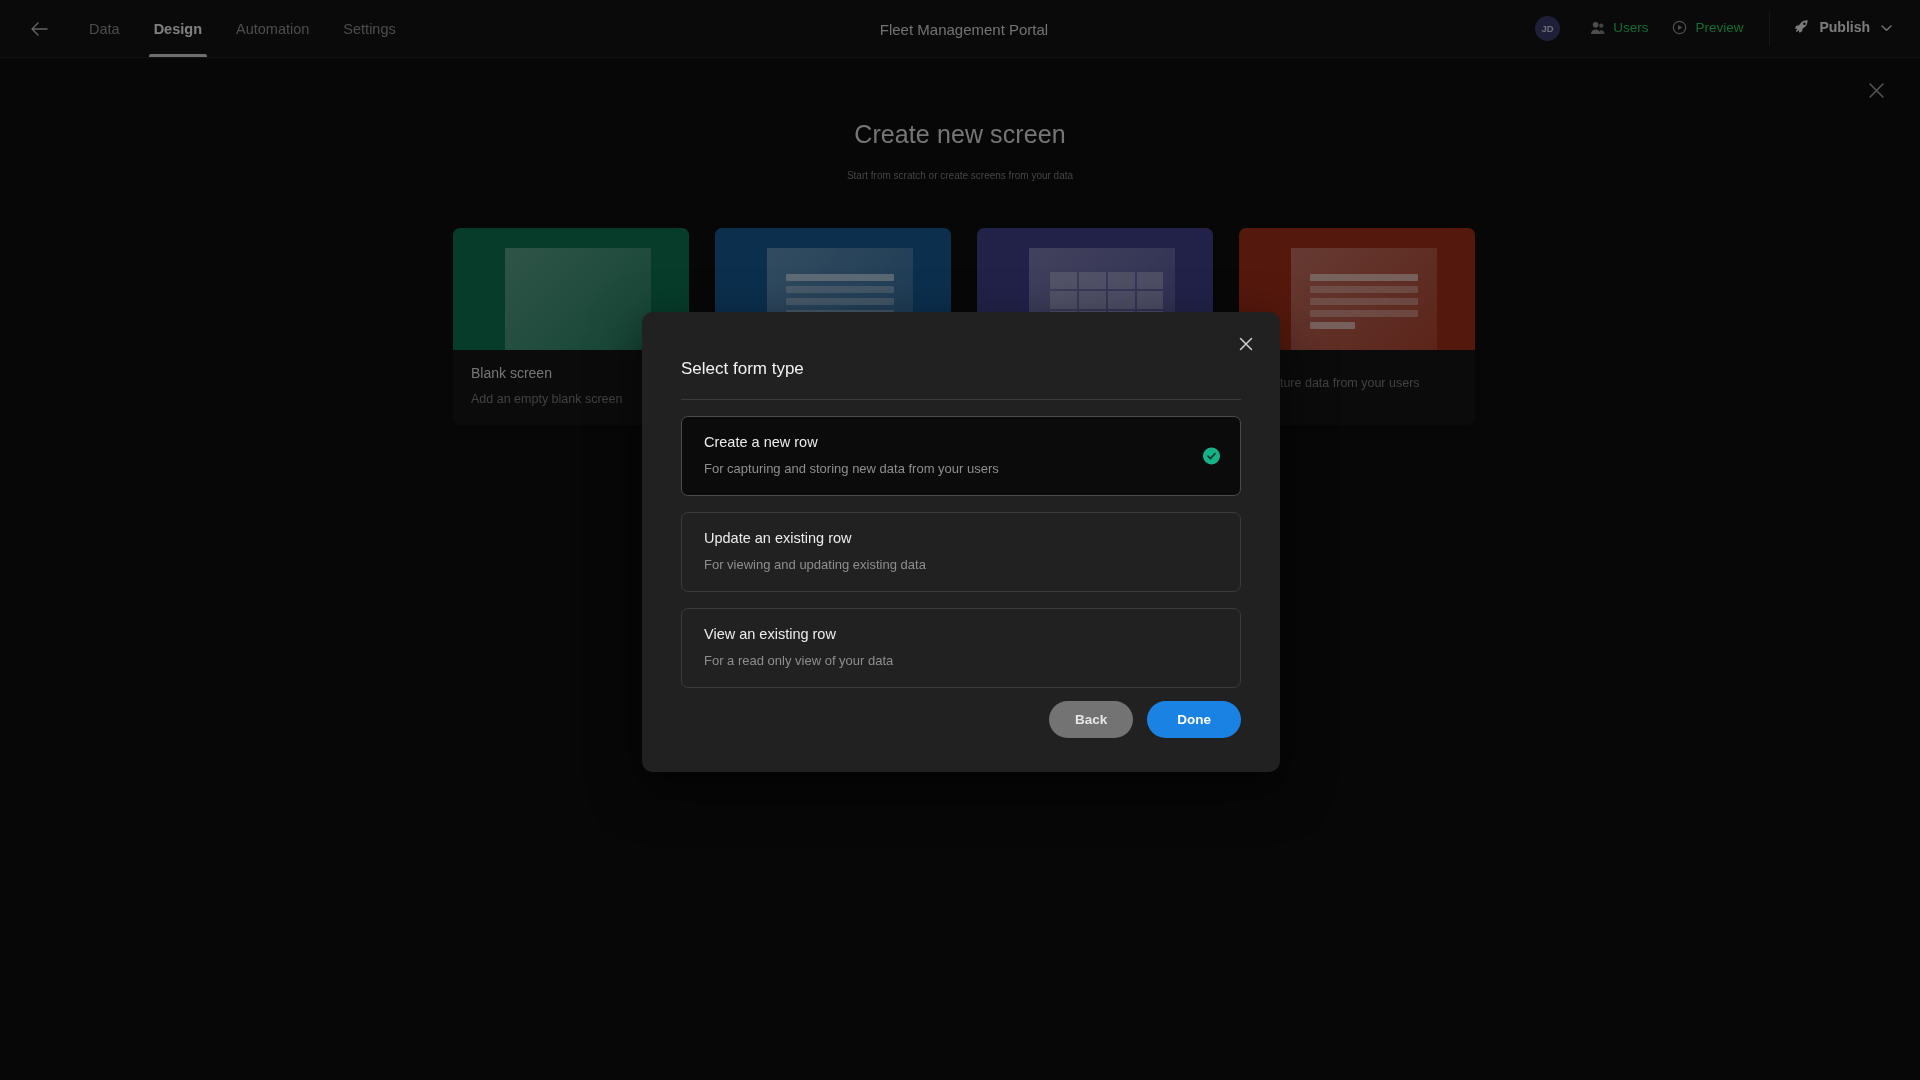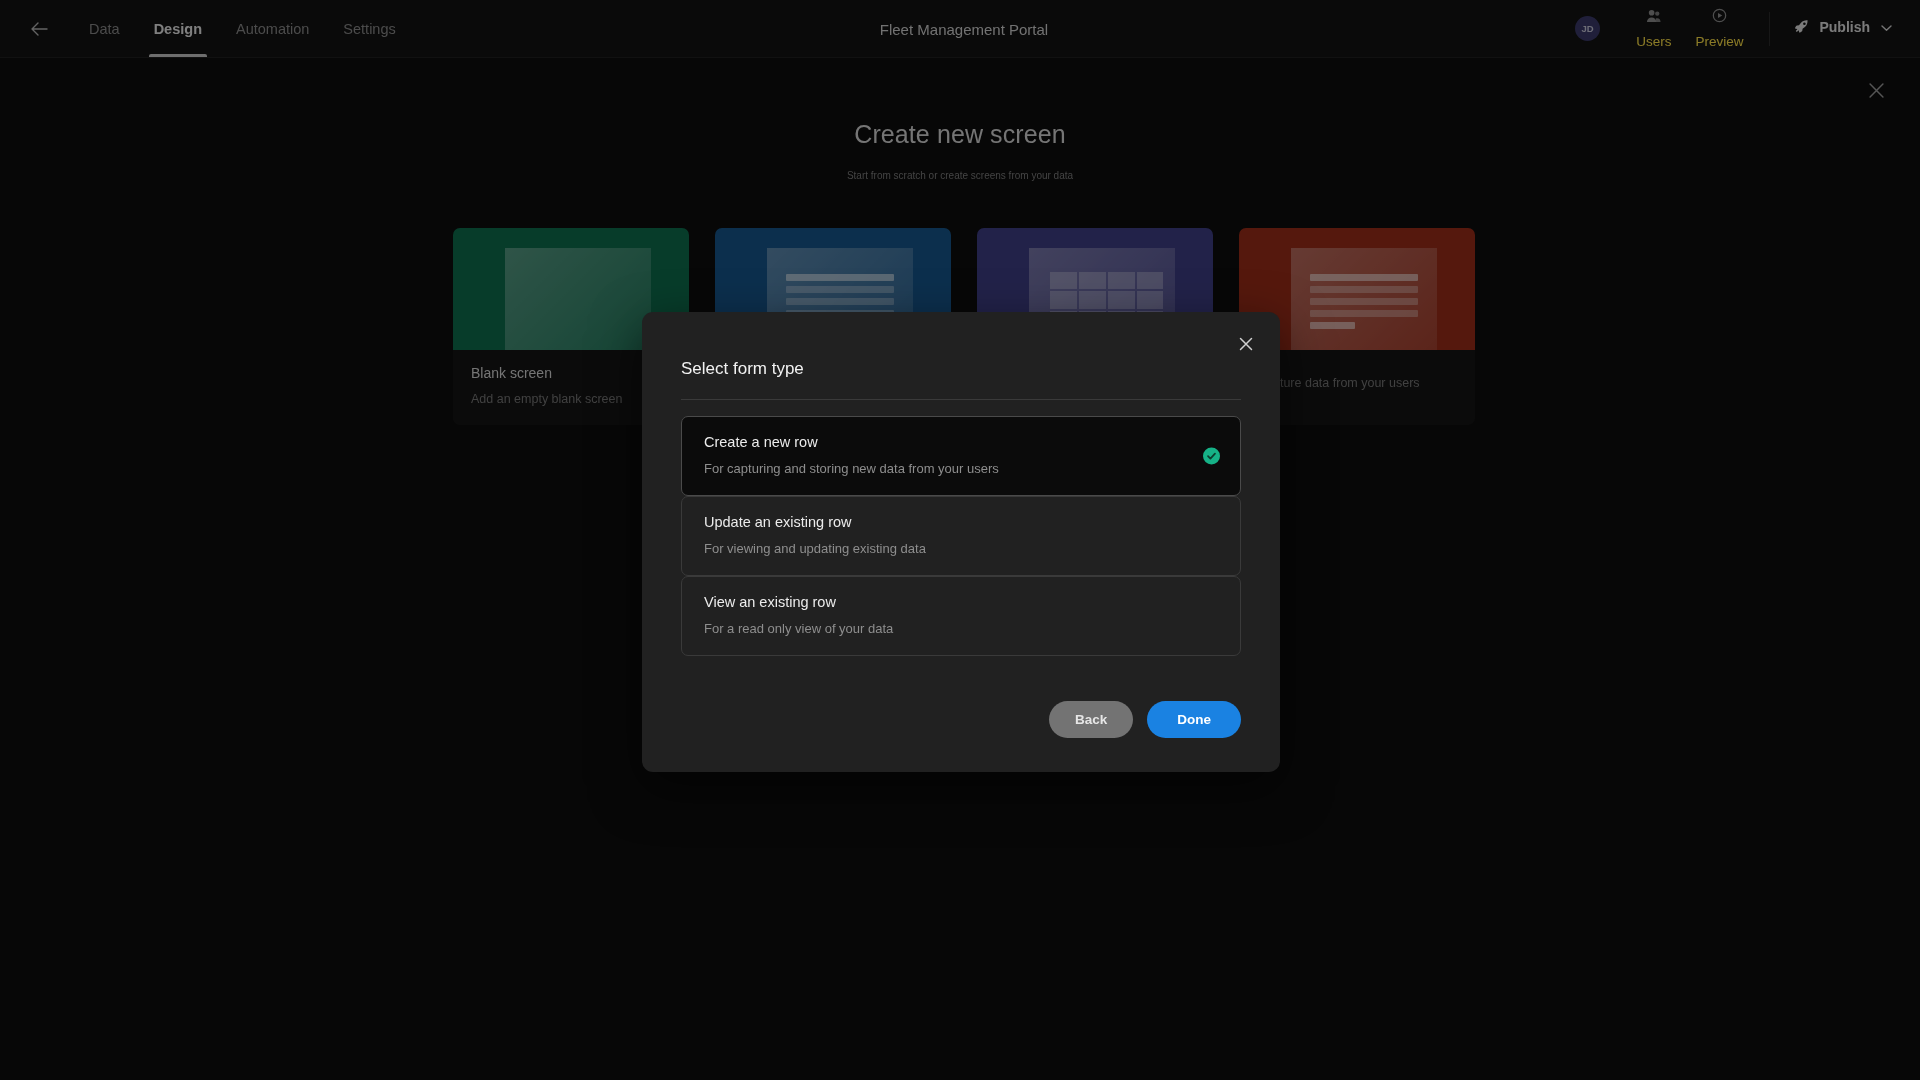--- a/index.html
+++ b/index.html
@@ -45,26 +45,26 @@
 
   .topbar-right {
     margin-left: auto; display: flex; align-items: center; height: 100%;
     padding-right: 18px; gap: 0px;
   }
   .avatar {
     width: 25px; height: 25px; border-radius: 50%;
     background: #3b3a6b;
     display: flex; align-items: center; justify-content: center;
     font-size: 9.5px; color: #c6c6d8; font-weight: bold; letter-spacing: .2px;
-    cursor: pointer; margin-right: 24px;
+    cursor: pointer; margin-right: 18px;
   }
   .tb-item {
-    display: flex; align-items: center; gap: 8px;
-    font-size: 13.5px; color: #fde047; cursor: pointer;
-    padding: 7px 12px; border-radius: 5px; flex-direction: column;
+    display: flex; align-items: flex-start; gap: 8px;
+    font-size: 13.5px; color: #22c55e; cursor: pointer;
+    padding: 7px 12px; border-radius: 5px;
   }
   .tb-sep { width: 1px; height: 34px; background: #2b2b2b; margin: 0 14px; }
   .publish { display: flex; align-items: flex-start; gap: 9px; font-size: 14px; color: #e0e0e0; cursor: pointer; padding: 7px 10px; font-weight: bold;}
   .chev { margin-left: 2px; }
 
   
   .page-close {
     position: absolute; top: 76px; right: 28px;
     width: 32px; height: 32px; display: flex; align-items: center; justify-content: center;
     cursor: pointer; border-radius: 5px;
@@ -121,21 +121,21 @@
     position: absolute; left: 39px; top: 47px;
     font-size: 17px; font-weight: normal; color: #f2f2f2;
   }
   .modal-divider {
     position: absolute; left: 39px; right: 39px; top: 87px;
     height: 1px; background: #3a3a3a;
   }
   .options { position: absolute; left: 39px; top: 104px; right: 39px; }
   .option {
     border: 1px solid #3a3a3a; border-radius: 7px;
-    padding: 17px 22px 19px; margin-bottom: 0;
+    padding: 17px 22px 19px; margin-bottom: 16px;
     position: relative; cursor: pointer; background: transparent;
   }
   .option.selected { background: #0b0b0b; border-color: #4a4a4a; }
   .option-title { font-size: 14.5px; color: #ececec; }
   .option-desc { margin-top: 11px; font-size: 13px; color: #8e8e8e; }
   .check {
     position: absolute; right: 20px; top: 50%; transform: translateY(-50%);
     width: 17px; height: 17px; border-radius: 50%;
     background: #16b287; display: flex; align-items: center; justify-content: center;
   }

